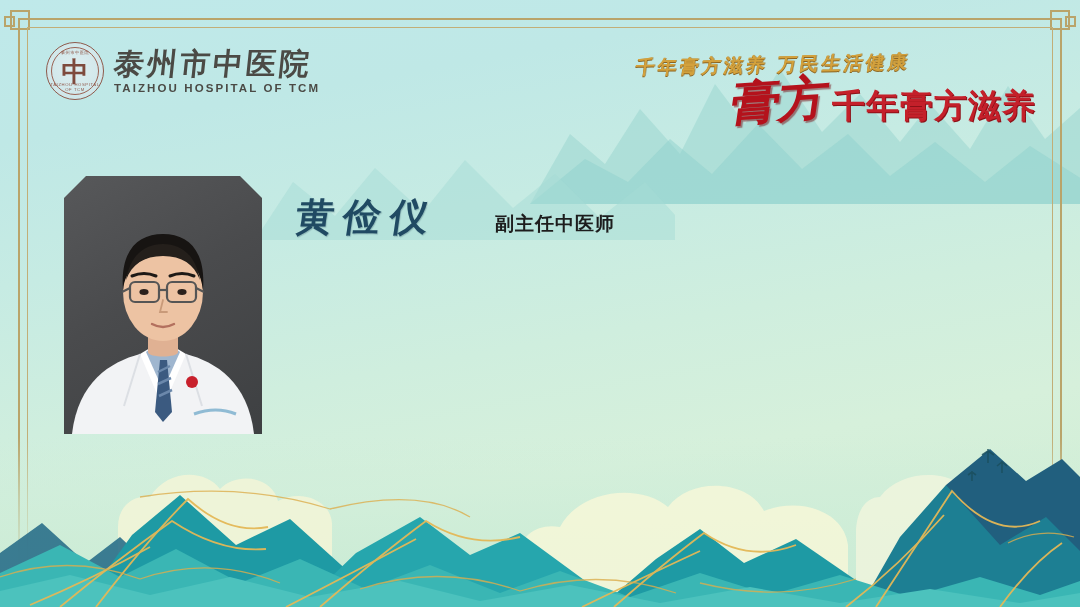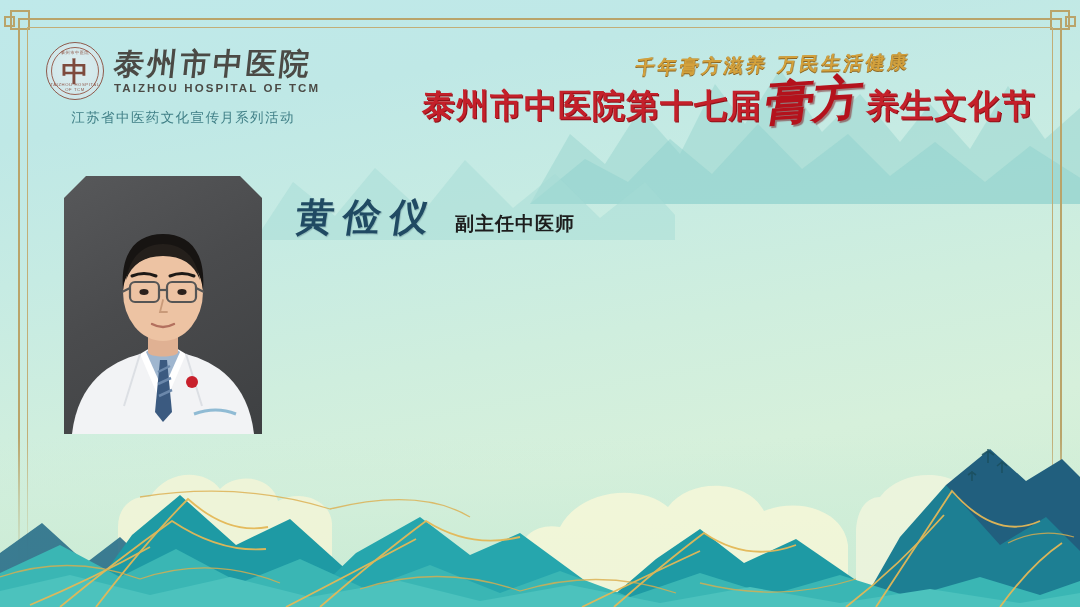--- a/index.html
+++ b/index.html
@@ -163,20 +163,21 @@
     font-family: "DejaVu Serif", "Liberation Serif", serif;
     font-size: 38px; font-weight: 700; color: #204a63;
     letter-spacing: 9px;
     transform: skewX(-8deg);
     text-shadow: 1px 1px 1px rgba(20,50,70,.25);
   }
   .doc-title {
     font-family: Liberation Mono, monospace;
     font-size: 19px; font-weight: 700; color: #1d1d1d;
     letter-spacing: 1px;
+    margin-left: 40px;
   }
   .bio {
     margin-top: 21px;
     font-family: "DejaVu Sans", "Liberation Sans", sans-serif;
     font-size: 15.2px; color: #1c2b2b; line-height: 2.02;
     text-align: justify; text-indent: 2em;
     letter-spacing: .2px;
   }
 
   
@@ -213,29 +214,27 @@
       <div class="seal">
         <div class="arc-top">泰州市中医院</div>
         <div class="glyph">中</div>
         <div class="arc-bot">TAIZHOU HOSPITAL OF TCM</div>
       </div>
       <div class="hosp-names">
         <div class="hosp-cn">泰州市中医院</div>
         <div class="hosp-en">TAIZHOU HOSPITAL OF TCM</div>
       </div>
     </div>
-    <div class="campaign">江苏省中医药文化宣传月系列活动</div>
   </div>
 
   <div class="title-block">
     <div class="tagline">千年膏方滋养  万民生活健康</div>
     <div class="main-title">
-      <span class="mt-a">泰州市中医院第十七届</span>
       <span class="mt-b">膏方</span>
-      <span class="mt-c">养生文化节</span>
+      <span class="mt-c">千年膏方滋养</span>
     </div>
   </div>
 
   <div class="photo">
     <svg viewBox="0 0 198 258" preserveAspectRatio="none">
 
       <path d="M8,258 C14,206 46,186 76,178 L122,178 C152,186 184,206 190,258 Z" fill="#f2f3f5"></path>
       <path d="M76,178 L99,232 L122,178 L112,172 L86,172 Z" fill="#ffffff"></path>
 
       <path d="M82,176 L99,214 L116,176 L108,170 L90,170 Z" fill="#9fb6cf"></path>

